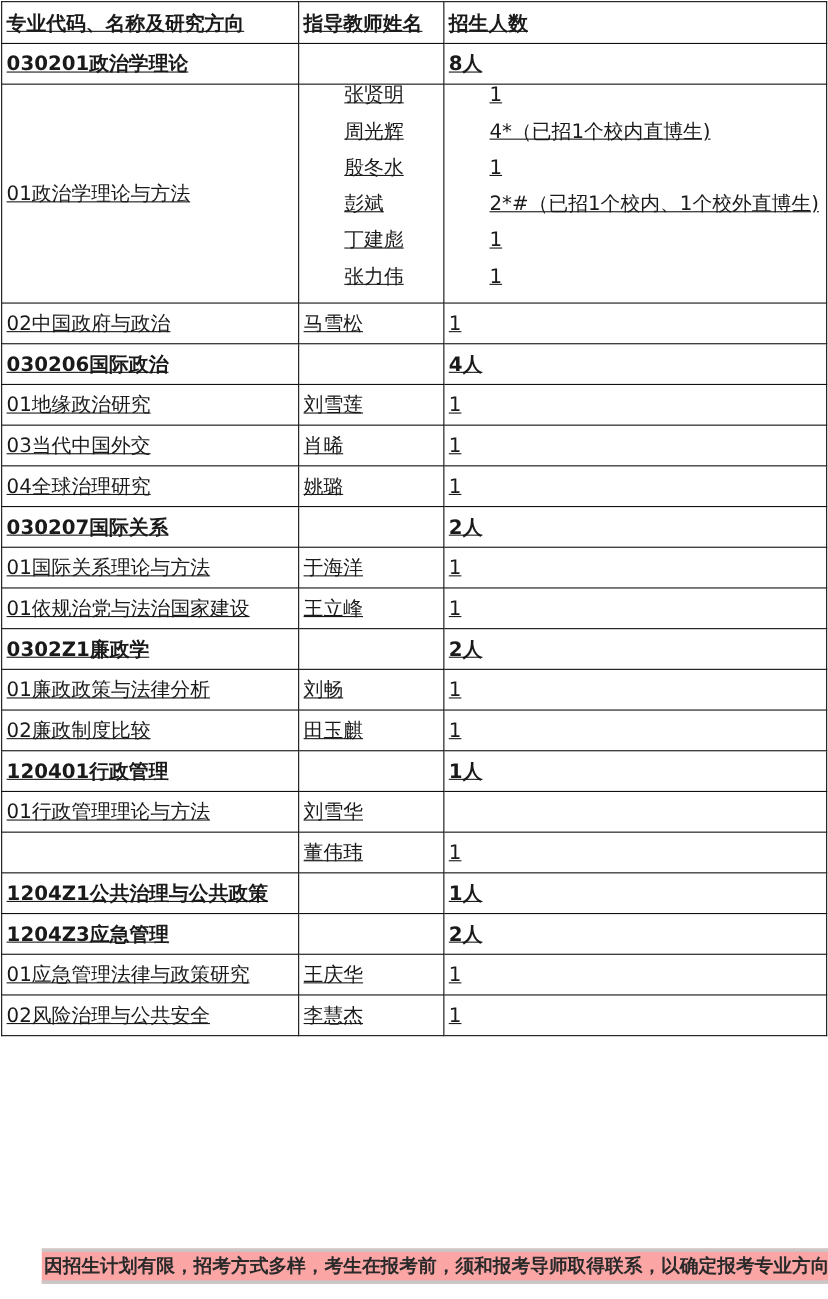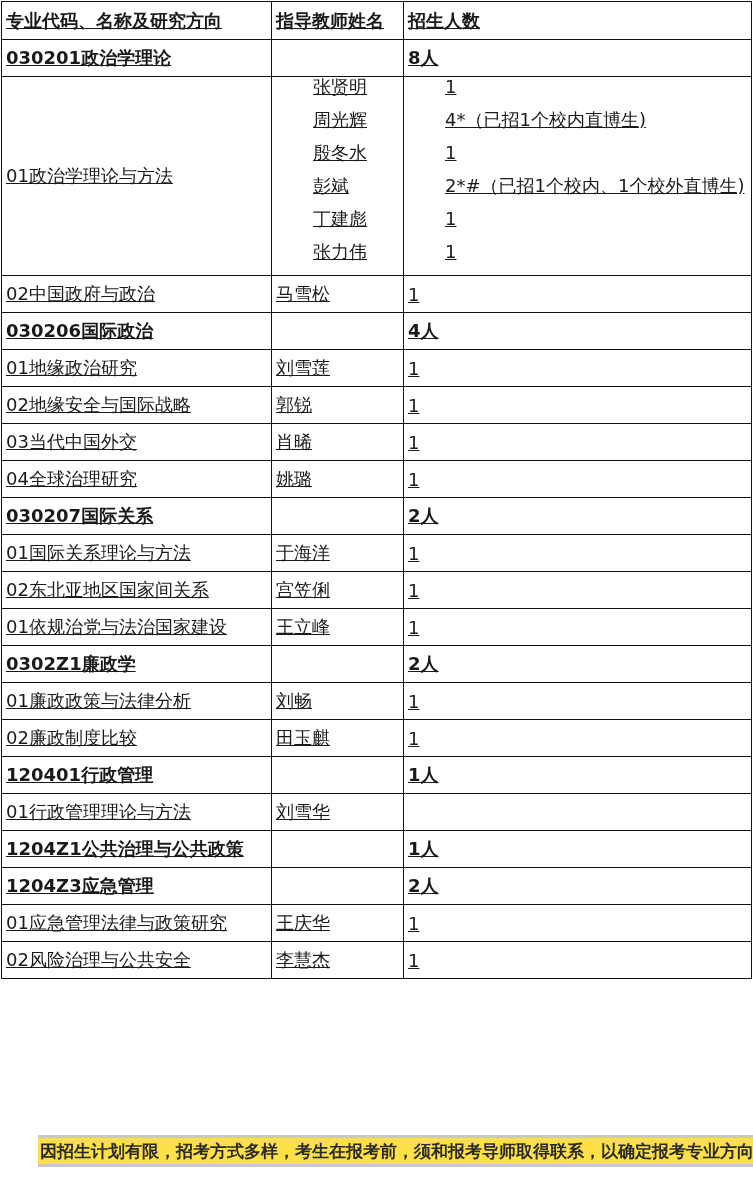--- a/index.html
+++ b/index.html
@@ -28,21 +28,21 @@
   table.plan th { font-weight: bold; height: 37px; }
   col.c1 { width: 270px; }
   col.c2 { width: 132px; }
   col.c3 { width: 348px; }
   tr.major td { font-weight: bold; margin-top: 24px; }
   td.multi { vertical-align: top; padding-top: 6px; padding-bottom: 5px; }
   td.multi .line { height: 33px; line-height: 20px; margin-left: 37px; }
   .notice {
     position: absolute; left: 38px; top: 1135px;
     width: 715px; height: 32px;
-    background: #fde047;
+    background: #fca5a5;
     border-top: 3px solid #c8c8c8;
     border-bottom: 3px solid #c8c8c8;
     box-sizing: border-box;
     font-size: 17px; font-weight: bold; color: #2a2a2a;
     line-height: 26px; padding-left: 2px;
     white-space: nowrap; overflow: hidden;
   }
 </style>
 </head>
 <body>
@@ -94,47 +94,37 @@
         <td>030206国际政治</td>
         <td></td>
         <td>4人</td>
       </tr>
       <tr>
         <td>01地缘政治研究</td>
         <td>刘雪莲</td>
         <td>1</td>
       </tr>
       <tr>
-        <td>02地缘安全与国际战略</td>
-        <td>郭锐</td>
-        <td>1</td>
-      </tr>
-      <tr>
         <td>03当代中国外交</td>
         <td>肖晞</td>
         <td>1</td>
       </tr>
       <tr>
         <td>04全球治理研究</td>
         <td>姚璐</td>
         <td>1</td>
       </tr>
       <tr class="major">
         <td>030207国际关系</td>
         <td></td>
         <td>2人</td>
       </tr>
       <tr>
         <td>01国际关系理论与方法</td>
         <td>于海洋</td>
-        <td>1</td>
-      </tr>
-      <tr>
-        <td>02东北亚地区国家间关系</td>
-        <td>宫笠俐</td>
         <td>1</td>
       </tr>
       <tr>
         <td>01依规治党与法治国家建设</td>
         <td>王立峰</td>
         <td>1</td>
       </tr>
       <tr class="major">
         <td>0302Z1廉政学</td>
         <td></td>
@@ -153,20 +143,25 @@
       <tr class="major">
         <td>120401行政管理</td>
         <td></td>
         <td>1人</td>
       </tr>
       <tr>
         <td>01行政管理理论与方法</td>
         <td>刘雪华</td>
         <td></td>
       </tr>
+      <tr>
+        <td></td>
+        <td>董伟玮</td>
+        <td>1</td>
+      </tr>
       <tr class="major">
         <td>1204Z1公共治理与公共政策</td>
         <td></td>
         <td>1人</td>
       </tr>
       <tr class="major">
         <td>1204Z3应急管理</td>
         <td></td>
         <td>2人</td>
       </tr>

